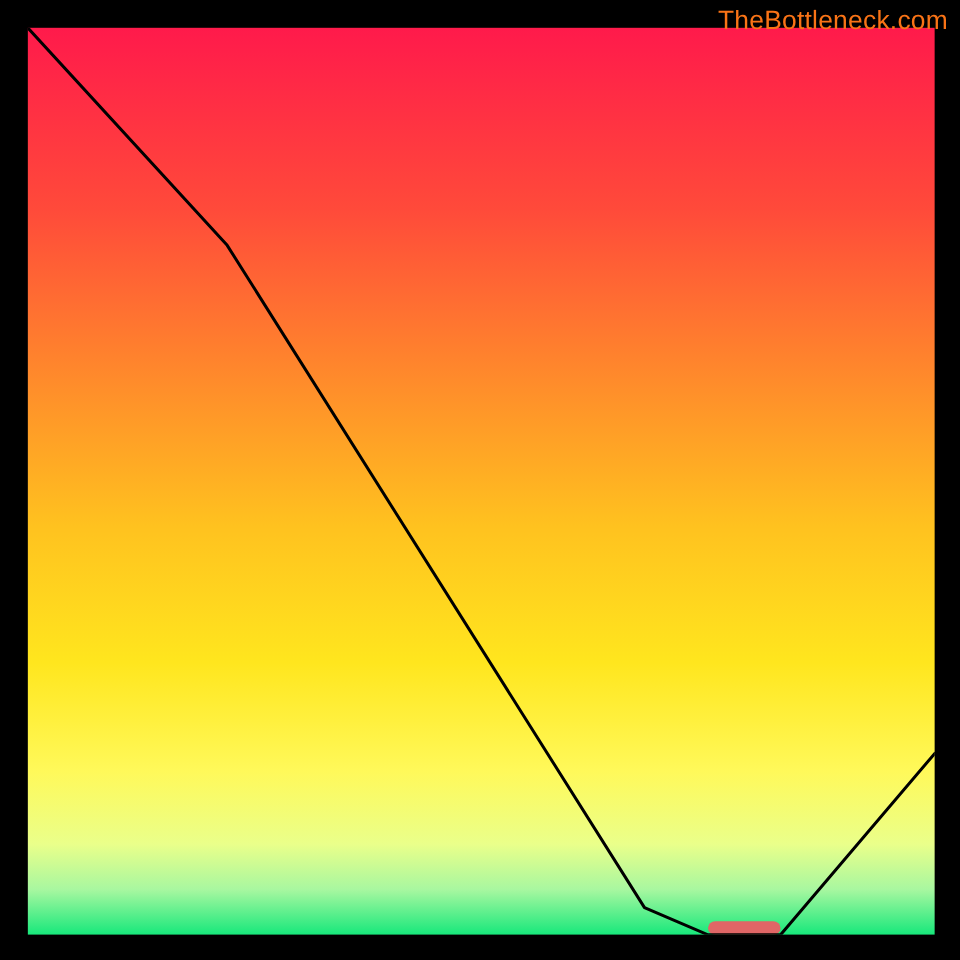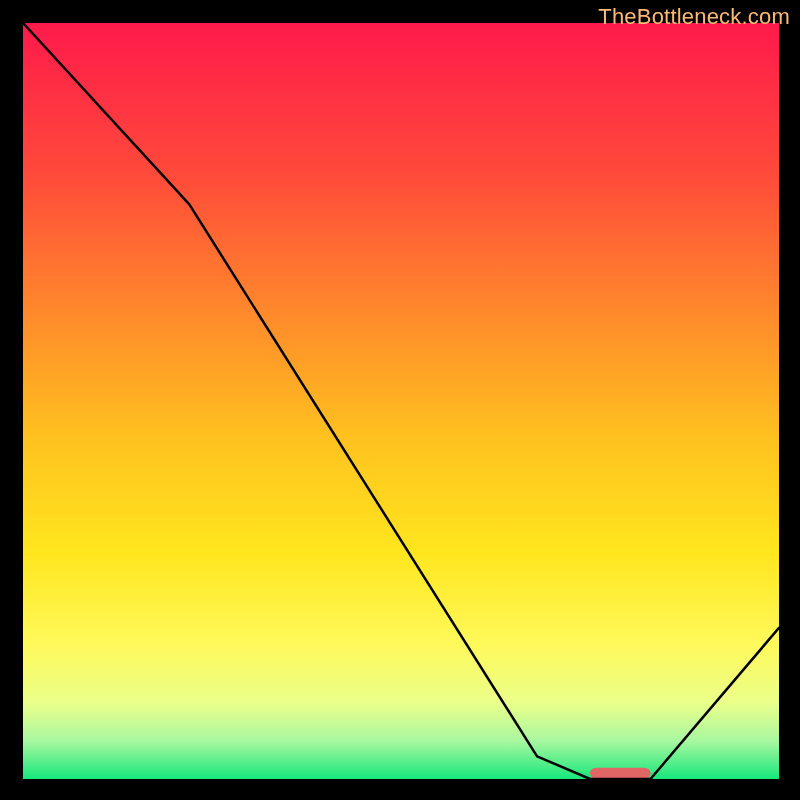--- a/index.html
+++ b/index.html
@@ -13,21 +13,21 @@
   }
   .chart-wrap {
     position: relative;
     width: 800px;
     height: 800px;
   }
   .watermark {
     position: absolute;
     top: 4px;
     right: 10px;
-    color: #fdba74;
+    color: #f97316;
     font-size: 22px;
     font-weight: 500;
     z-index: 5;
     letter-spacing: 0.2px;
   }
   svg.plot {
     position: absolute;
     left: 23px;
     top: 23px;
     width: 756px;

